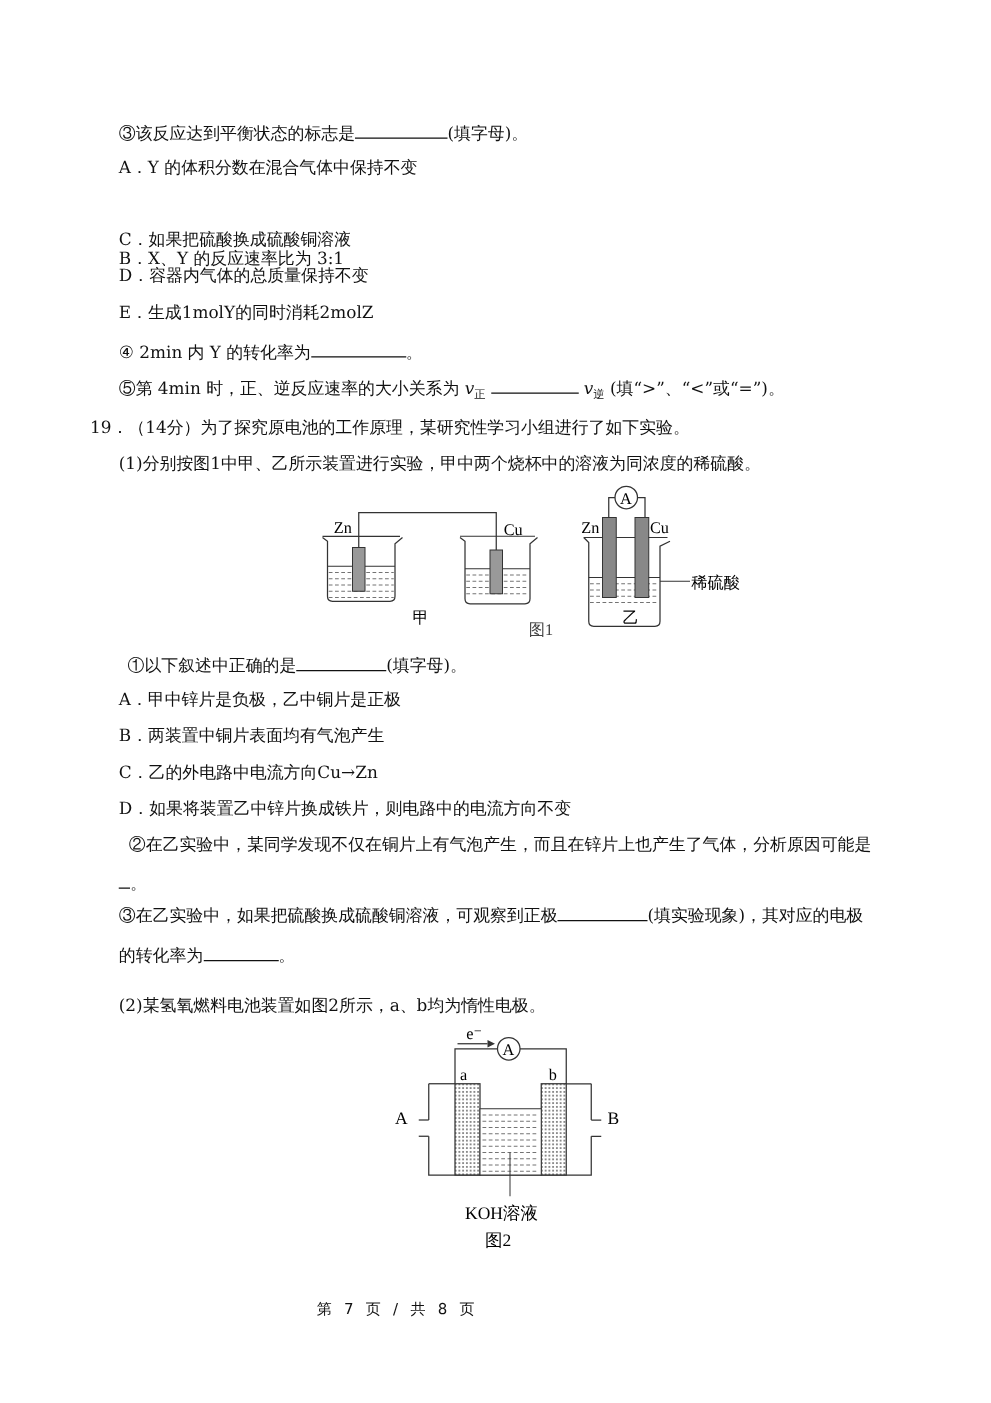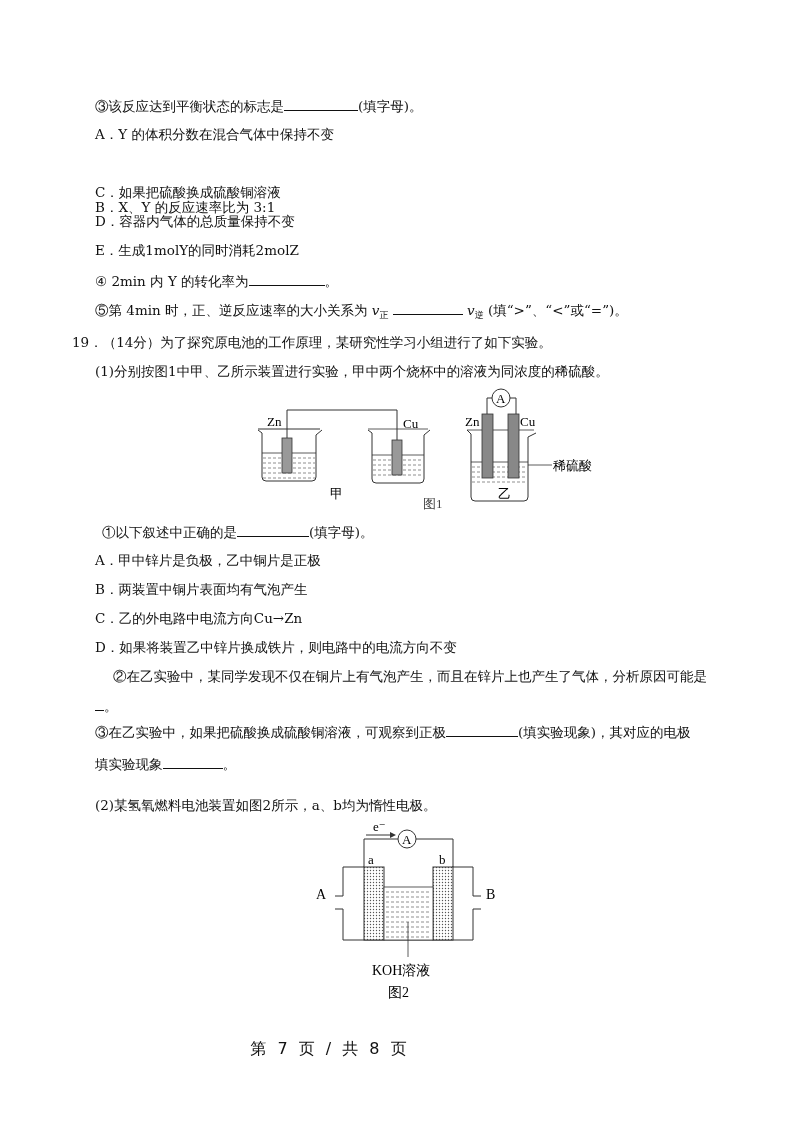--- a/index.html
+++ b/index.html
@@ -3,22 +3,22 @@
 <meta charset="utf-8">
 <style>
   html, body { margin: 0; padding: 0; background: #ffffff; }
   body { width: 793px; height: 1122px; position: relative; overflow: hidden;
          font-family: "DejaVu Serif", "Liberation Serif", serif; color: #111; }
   .line { position: absolute; font-size: 13.5px; line-height: 18px; white-space: nowrap; }
   .blank { display: inline-block; border-bottom: 1px solid #111; height: 14px; vertical-align: baseline; }
   .sub { font-size: 9px; vertical-align: -3px; }
   .it { font-style: italic; }
   svg text { font-family: "Liberation Serif", "DejaVu Serif", serif; }
-  .footer { position: absolute; top: 1039px; left: 12px; width: 636px; text-align: center;
-            font-family: "DejaVu Sans", sans-serif; font-size: 16px; letter-spacing: 3px; }
+  .footer { position: absolute; top: 1039px; left: 0; width: 636px; text-align: center;
+            font-family: "DejaVu Sans", sans-serif; font-size: 12px; letter-spacing: 3px; }
 </style>
 </head>
 <body>
 
 <div class="line" style="top:96px;left:95px;">
   <span>③该反应达到平衡状态的标志是</span><span class="blank" style="width:74px;"></span><span>(填字母)。</span>
 </div>
 <div class="line" style="top:125px;left:95px;">
   <span>A．</span><span>Y 的体积分数在混合气体中保持不变</span>
 </div>
@@ -108,29 +108,29 @@
 </div>
 <div class="line" style="top:580px;left:95px;">
   <span>B．</span><span>两装置中铜片表面均有气泡产生</span>
 </div>
 <div class="line" style="top:609px;left:95px;">
   <span>C．</span><span>乙的外电路中电流方向Cu→Zn</span>
 </div>
 <div class="line" style="top:638px;left:95px;">
   <span>D．</span><span>如果将装置乙中锌片换成铁片，则电路中的电流方向不变</span>
 </div>
-<div class="line" style="top:667px;left:113px;">②在乙实验中，某同学发现不仅在铜片上有气泡产生，而且在锌片上也产生了气体，分析原因可能是</div>
+<div class="line" style="top:667px;left:103px;">②在乙实验中，某同学发现不仅在铜片上有气泡产生，而且在锌片上也产生了气体，分析原因可能是</div>
 <div class="line" style="top:696px;left:95px;">
   <span class="blank" style="width:9px;"></span><span>。</span>
 </div>
 <div class="line" style="top:722px;left:95px;">
   <span>③在乙实验中，如果把硫酸换成硫酸铜溶液，可观察到正极</span><span class="blank" style="width:72px;"></span><span>(填实验现象)，其对应的电极</span>
 </div>
 <div class="line" style="top:754px;left:95px;">
-  <span>填实验现象</span><span class="blank" style="width:60px;"></span><span>。</span>
+  <span>的转化率为</span><span class="blank" style="width:60px;"></span><span>。</span>
 </div>
 <div class="line" style="top:784px;left:95px;margin-top:12px;">(2)某氢氧燃料电池装置如图2所示，a、b均为惰性电极。</div>
 
 <svg style="position:absolute;left:300px;top:812px;" width="210" height="200" viewBox="0 0 210 200">
   <defs>
     <pattern id="dots" width="3" height="3" patternUnits="userSpaceOnUse">
       <rect width="3" height="3" fill="#fff"></rect>
       <circle cx="1.5" cy="1.5" r="0.7" fill="#555"></circle>
     </pattern>
   </defs>

